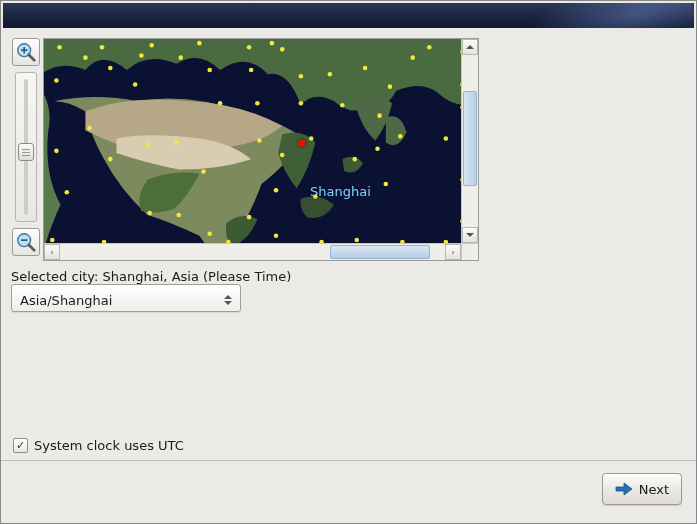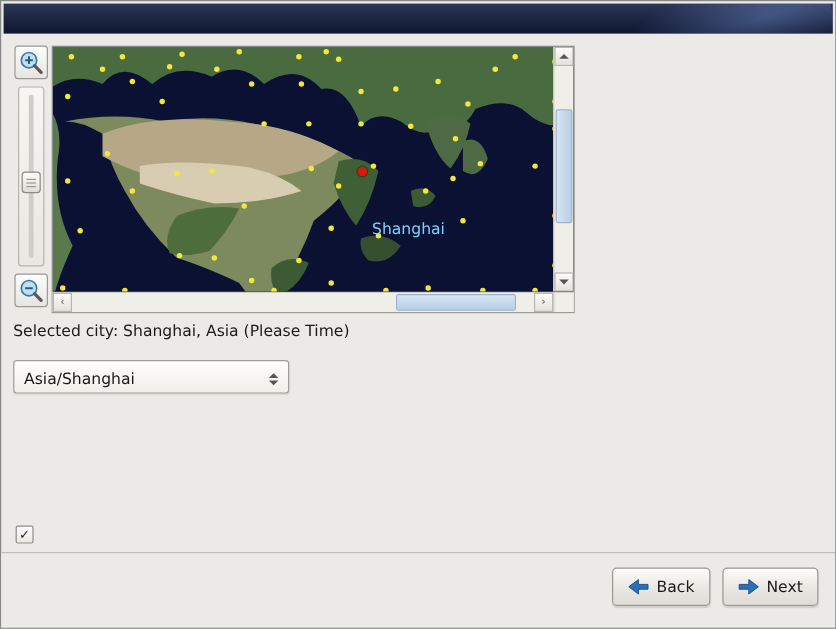--- a/index.html
+++ b/index.html
@@ -98,21 +98,21 @@
   .h-scroll .sb-track { flex:1; position:relative; }
   .h-scroll .sb-thumb {
     position:absolute; top:1px; bottom:1px; left: 270px; width: 100px;
     background: linear-gradient(#d8e5f4,#b8cde5);
     border: 1px solid #99b2ce; border-radius:2px;
   }
   .h-scroll .sb-corner { width:17px; border-left:1px solid #c8c6c0;}
 
   .selected-line { margin-top: 8px; }
   .tz-combo {
-    margin-top: 16px; height: 28px; width: 230px;
+    margin-top: 0; height: 28px; width: 230px;
     border: 1px solid #a09e98; border-radius: 3px;
     background: linear-gradient(#fff,#f0eee9);
     box-shadow: inset 0 1px 0 #fff, 0 1px 1px rgba(0,0,0,.08);
     display:flex; align-items:center; justify-content:space-between;
     padding: 4px 4px 0 8px; cursor: pointer;
   }
   .tz-combo .spin {
     width: 16px; display:flex; flex-direction:column; gap:2px; align-items:center;
   }
   .tri { width:0; height:0; border-left:4px solid transparent; border-right:4px solid transparent;}
@@ -287,28 +287,23 @@
     <span>Asia/Shanghai</span>
     <div class="spin">
       <span class="tri up"></span>
         <span class="tri down"></span>
     </div>
   </div>
 </div>
 
 <div class="utc-row">
   <div class="chk">✓</div>
+  <span>System clock uses UTC</span>
 </div>
 
 <div class="footer">
-  <div class="nav-btn">
-    <svg class="arrow" viewBox="0 0 18 14">
-      <path d="M9,1 L1,7 L9,13 L9,9 L17,9 L17,5 L9,5 Z" fill="#2d6fb5" stroke="#18508a" stroke-width="0.8"></path>
-    </svg>
-    <span>Back</span>
-  </div>
   <div class="nav-btn">
     <svg class="arrow" viewBox="0 0 18 14">
       <path d="M9,1 L17,7 L9,13 L9,9 L1,9 L1,5 L9,5 Z" fill="#2d6fb5" stroke="#18508a" stroke-width="0.8"></path>
     </svg>
     <span>Next</span>
   </div>
 </div>
 
 </body></html>

